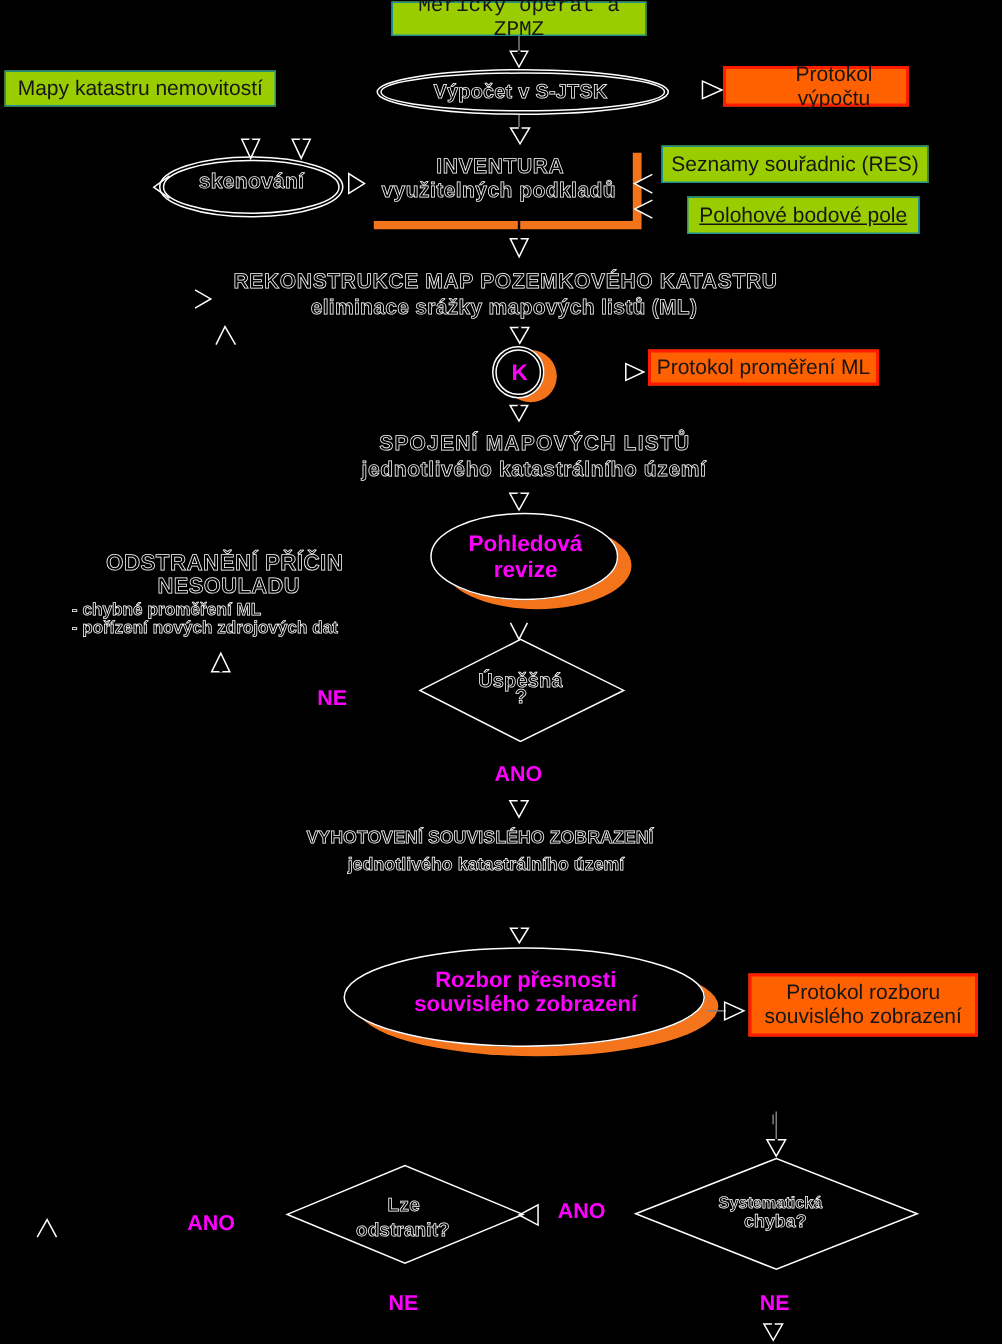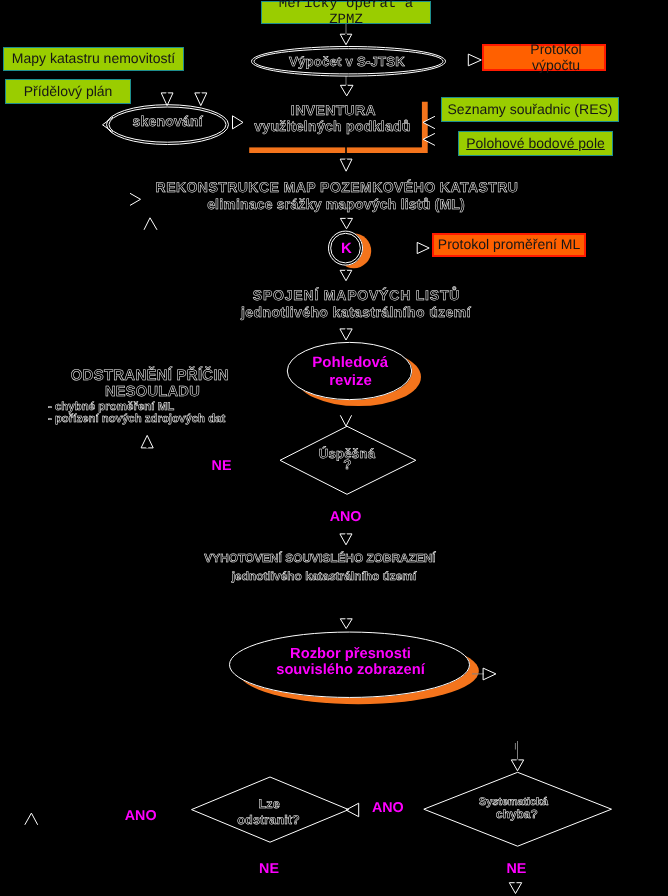--- a/index.html
+++ b/index.html
@@ -110,38 +110,39 @@
       <rect x="345.3" y="618.2" width="1.9" height="2"></rect>
       <rect x="516.6" y="759.3" width="1.9" height="2"></rect>
       <rect x="514.6" y="882.1" width="1.9" height="2"></rect>
       <rect x="146.3" y="446.2" width="1.9" height="2"></rect>
     </g>
   </svg>
 
   <div class="box green" style="left:3px;top:47px;width:181px;height:24px;font-size:14px;">
     <span>Mapy katastru nemovitostí</span>
   </div>
-  <div class="box green" style="left:5px;top:79px;width:126px;height:25px;font-size:14px;">
-    <span>Přídělový plán</span>
-  </div>
   <div class="box green" style="left:261px;top:1px;width:170px;height:23px;font-size:14px;font-family:Liberation Mono, monospace;">
     <span>Měřický operát a ZPMZ</span>
   </div>
 
   <div class="box orange" style="left:482px;top:44px;width:124px;height:27px;font-size:14px;padding-left:24px;">
     <span>Protokol výpočtu</span>
   </div>
   <div class="box green" style="left:441px;top:97px;width:178px;height:25px;font-size:14px;">
     <span>Seznamy souřadnic (RES)</span>
   </div>
   <div class="box green" style="left:458px;top:131px;width:155px;height:25px;font-size:14px;text-decoration:underline;">
     <span>Polohové bodové pole</span>
   </div>
   <div class="box orange" style="left:432px;top:233px;width:154px;height:24px;font-size:14px;text-align:right;">
     <span>Protokol proměření ML</span>
+  </div>
+  <div class="box orange" style="left:499px;top:649px;width:153px;height:42px;font-size:14px;flex-direction:column;">
+    <span>Protokol rozboru</span>
+    <span>souvislého zobrazení</span>
   </div>
 
   <svg id="textlayer" viewBox="0 0 668 896">
     <defs>
         <filter id="nosub" x="0" y="0" width="668" height="896" filterUnits="userSpaceOnUse">
           <feGaussianBlur stdDeviation="0.001"></feGaussianBlur>
         </filter>
       </defs>
     <g class="ot" filter="url(#nosub)">
       <text x="347" y="65.5" style="font-size:13.2px;letter-spacing:0.2px">Výpočet v S-JTSK</text>

